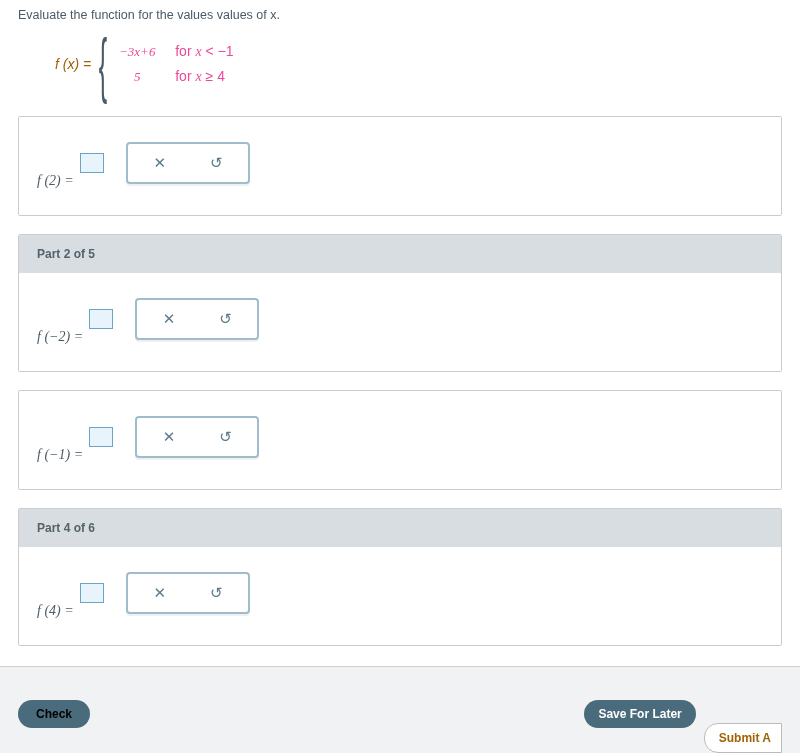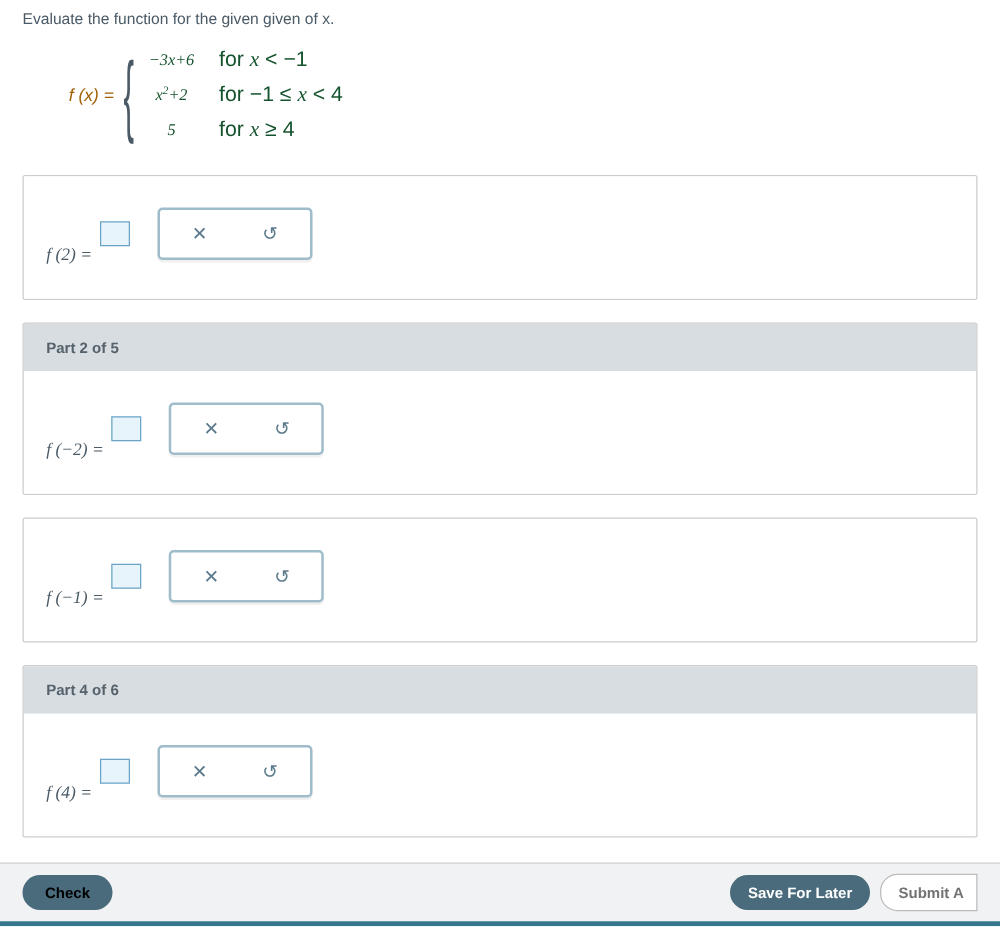--- a/index.html
+++ b/index.html
@@ -22,26 +22,26 @@
     line-height: 60px;
     font-weight: 100;
     color: #4a5a66;
     transform: scaleX(0.35);
     margin: 0 -8px 0 -6px;
   }
   .pw-table { border-collapse: collapse; }
   .pw-table td {
     padding: 4px 8px 4px 8px;
     font-size: 13px;
-    color: #14532d;
+    color: #ec4899;
     font-style: normal;
     white-space: nowrap;
   }
   .pw-table td.expr { min-width: 60px; text-align: center; font-family: 'Times New Roman', serif; font-style: italic; }
-  .pw-table td.cond { font-family: Arial, sans-serif; font-size: 17px; }
+  .pw-table td.cond { font-family: Arial, sans-serif; font-size: 14px; }
   .ital { font-style: italic; font-family: 'Times New Roman', serif; }
   .sup { font-size: 9px; vertical-align: super; }
 
   .part-box {
     border: 1px solid #ccc;
     border-radius: 2px;
     margin: 0 18px 18px;
     overflow: hidden;
   }
   .part-header {
@@ -121,48 +121,45 @@
     border: none;
     border-radius: 14px;
     padding: 7px 14px;
     font-size: 12px;
     font-weight: bold;
     cursor: pointer;
     margin-right: 8px;
   }
   .submit-btn {
     background: #fff;
-    color: #737373;
+    color: #a16207;
     border: 1px solid #bbb;
     border-radius: 14px 0 0 14px;
     padding: 7px 10px 7px 14px;
     font-size: 12px;
     font-weight: bold;
     cursor: pointer;
+    margin-top: 48px;
   }
 </style>
 </head>
 <body>
 
-<div class="prompt">Evaluate the function for the given given of x.</div>
+<div class="prompt">Evaluate the function for the values values of x.</div>
 
 <div class="piecewise">
   <span class="fx-label">f (x) = </span>
   <span class="brace">{</span>
   <table class="pw-table">
     <tbody>
         <tr>
       <td class="expr">−3<span class="ital">x</span>+6</td>
       <td class="cond">for <span class="ital">x</span> &lt; −1</td>
     </tr>
     <tr>
-      <td class="expr"><span class="ital">x</span><span class="sup">2</span>+2</td>
-      <td class="cond">for −1 ≤ <span class="ital">x</span> &lt; 4</td>
-    </tr>
-    <tr>
       <td class="expr">5</td>
       <td class="cond">for <span class="ital">x</span> ≥ 4</td>
     </tr>
   </tbody>
     </table>
 </div>
 
 <div class="part-box">
   <div class="part-body">
     <span class="expr-label">f (2) = </span>

